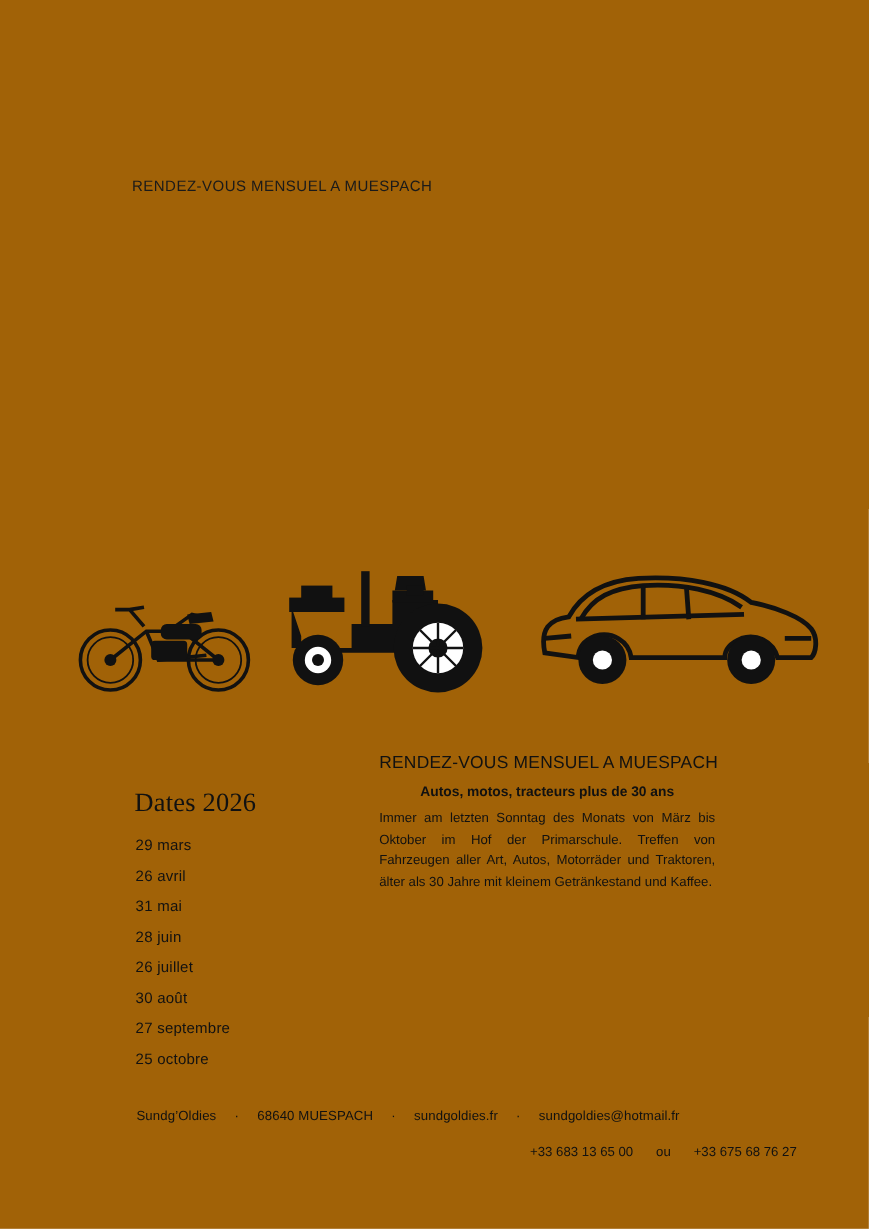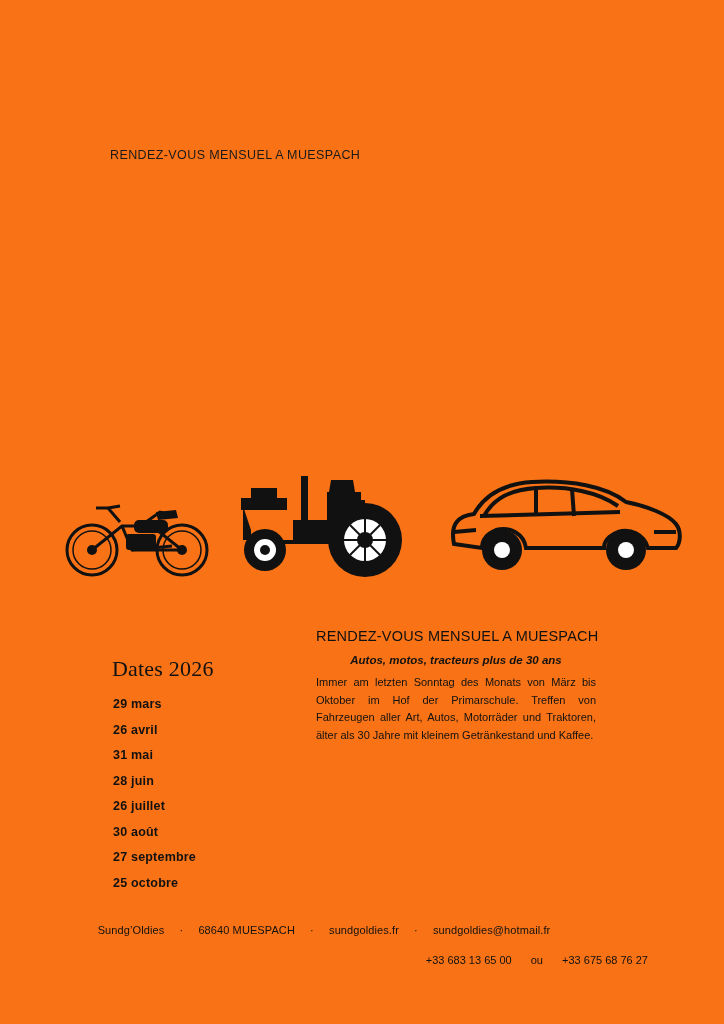--- a/index.html
+++ b/index.html
@@ -12,21 +12,21 @@
     height: 1024px;
     position: relative;
     font-family: "Liberation Sans", sans-serif;
     color: #1a1a1a;
     overflow: hidden;
   }
 
   .page {
     position: absolute;
     inset: 0;
-    background: #f97316;
+    background: #a16207;
   }
 
   
   .header-line {
     position: absolute;
     left: 110px;
     top: 148px;
     font-size: 12.5px;
     letter-spacing: 0.4px;
     color: #1a1a1a;
@@ -73,21 +73,21 @@
     position: absolute;
     left: 113px;
     top: 697px;
     width: 180px;
     margin: 0;
     padding: 0;
     list-style: none;
   }
   .dates-list li {
     font-size: 12.5px;
-    font-weight: 700;
+    font-weight: 400;
     color: #111;
     margin-bottom: 11.5px;
     letter-spacing: 0.2px;
   }
 
   
   .right-col {
     position: absolute;
     left: 316px;
     top: 628px;
@@ -100,42 +100,41 @@
     color: #111;
     margin: 0 0 10px 0;
     white-space: nowrap;
   }
   .rc-sub {
     font-size: 11.5px;
     font-weight: 700;
     text-align: center;
     color: #111;
     margin: 0 0 8px 0;
-    font-style: italic;
   }
   .rc-hours {
     font-size: 12px;
     font-weight: 700;
     text-align: center;
     color: #111;
     margin: 0 0 34px 0;
   }
   .rc-para {
     font-size: 11px;
     line-height: 17.5px;
     text-align: justify;
     color: #111;
     margin: 0 0 24px 0;
   }
   .rc-para.second { margin-bottom: 0; }
 
   
   .footer {
     position: absolute;
-    left: 0;
+    left: 16px;
     top: 924px;
     width: 648px;
     text-align: center;
   }
   .footer-line1 {
     font-size: 11px;
     color: #111;
     margin-bottom: 18px;
     letter-spacing: 0.1px;
   }

